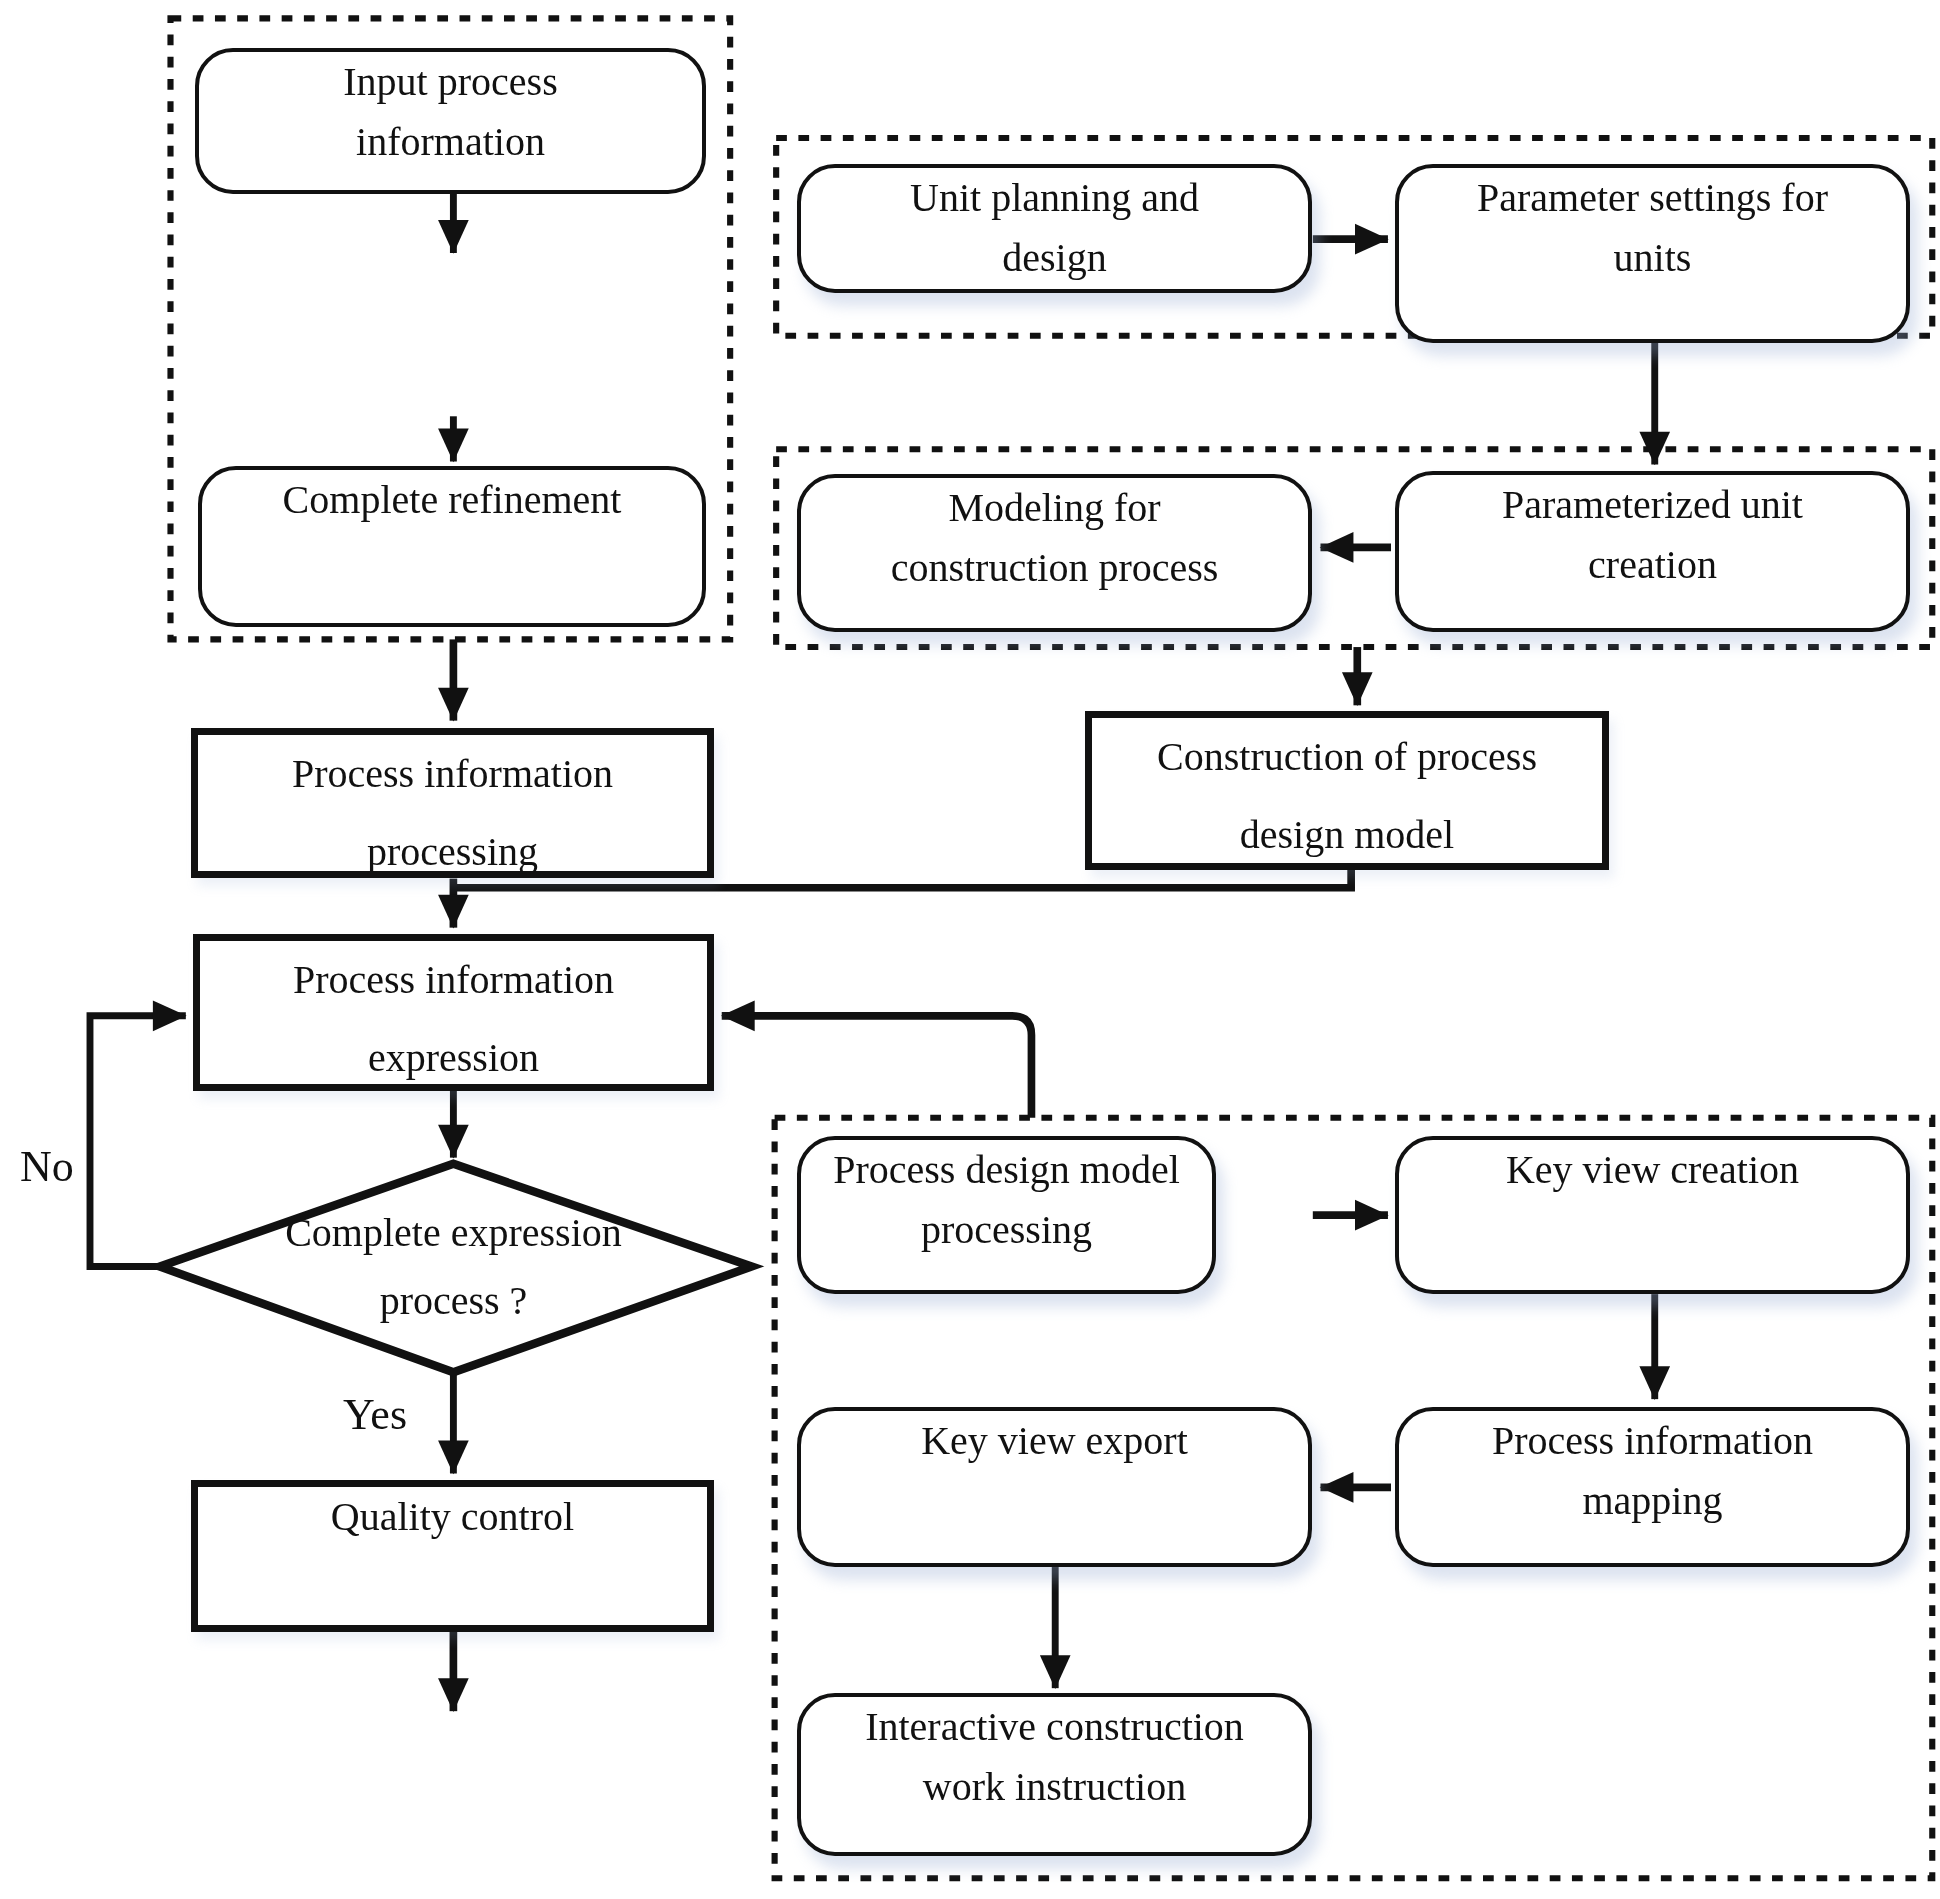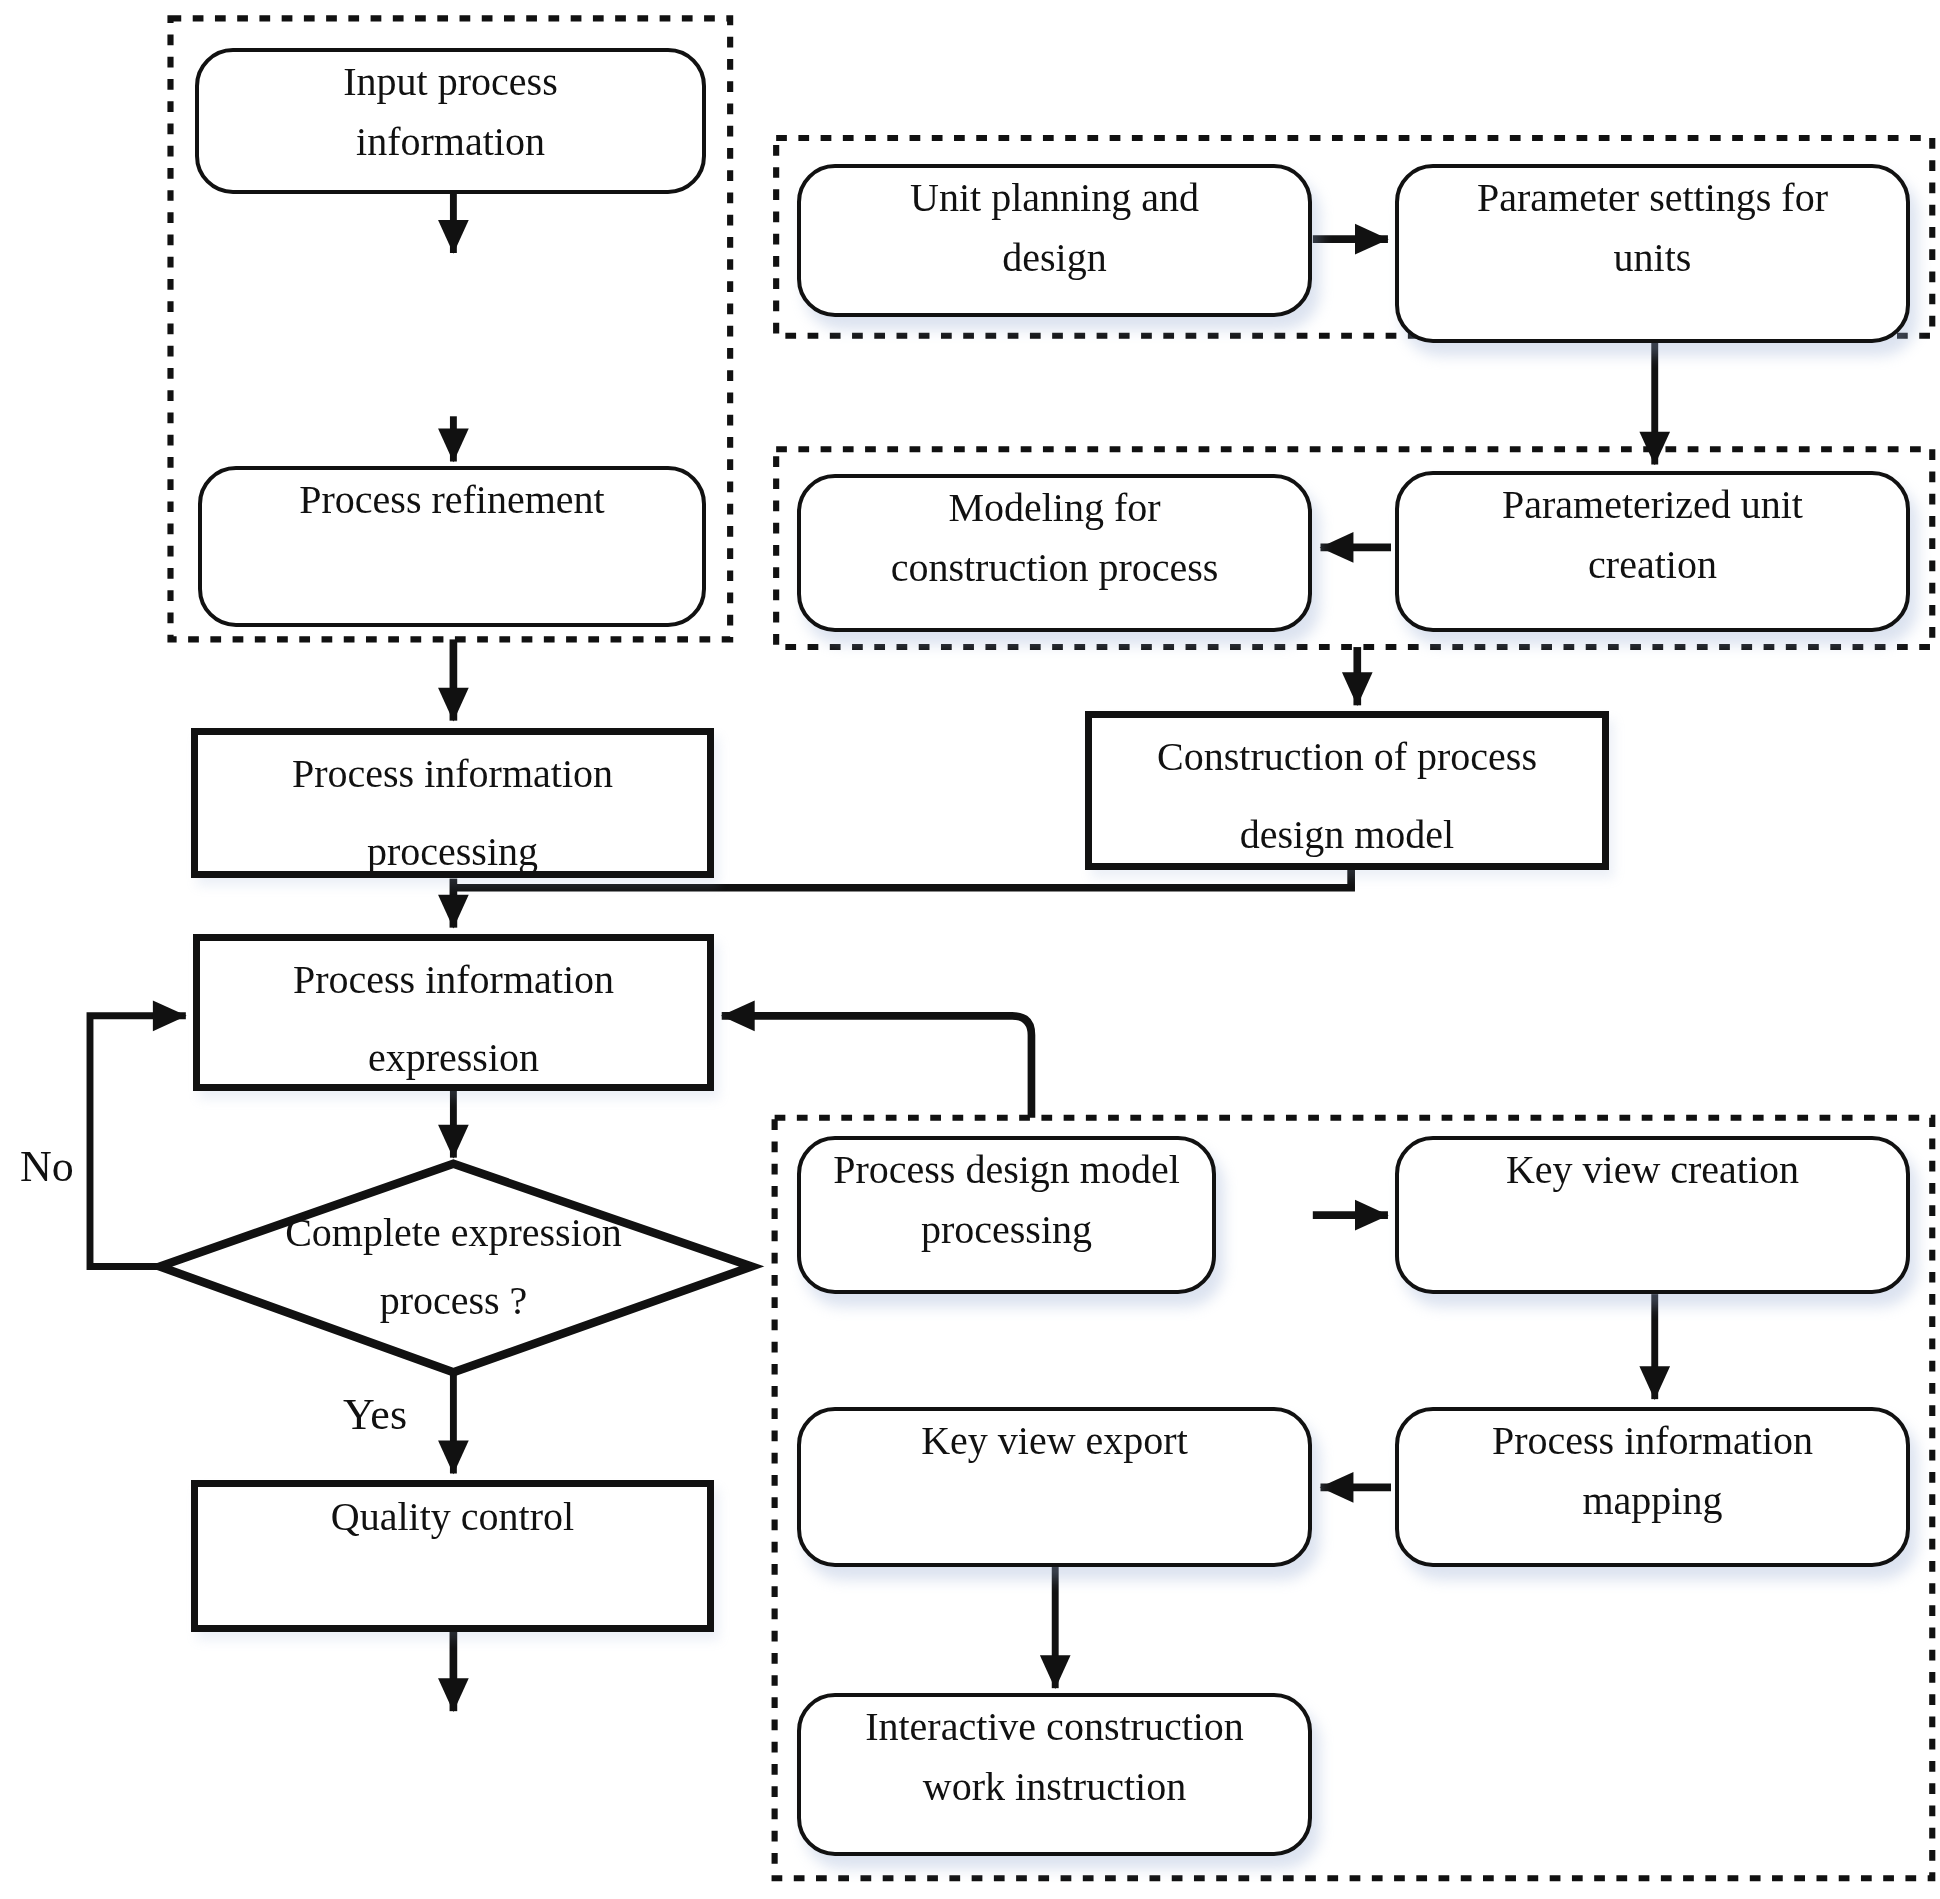--- a/index.html
+++ b/index.html
@@ -81,35 +81,35 @@
     <path d="M1376,2044 L1376,2202" stroke="#111111" stroke-width="9" fill="none" marker-end="url(#ah)"></path>
 
     <polygon points="591,1518 980,1652 591,1790 208,1652" fill="#ffffff" stroke="#111111" stroke-width="11"></polygon>
   </svg>
 
   <div class="node rounded" style="left:195px;top:48px;width:511px;height:146px">
     <span>Input process
 information</span>
   </div>
   <div class="node rounded" style="left:198px;top:466px;width:508px;height:161px">
-    <span>Process refinement</span>
+    <span>Complete refinement</span>
   </div>
   <div class="node rect spread" style="left:191px;top:728px;width:523px;height:150px">
     <span>Process information
 processing</span>
   </div>
   <div class="node rect spread" style="left:193px;top:934px;width:521px;height:157px">
     <span>Process information
 expression</span>
   </div>
   <div class="node rect" style="left:191px;top:1480px;width:523px;height:152px">
     <span>Quality control</span>
   </div>
 
-  <div class="node rounded shadow" style="left:797px;top:164px;width:515px;height:153px">
+  <div class="node rounded shadow" style="left:797px;top:164px;width:515px;height:129px">
     <span>Unit planning and
 design</span>
   </div>
   <div class="node rounded shadow" style="left:1395px;top:164px;width:515px;height:179px">
     <span>Parameter settings for
 units</span>
   </div>
   <div class="node rounded shadow" style="left:797px;top:474px;width:515px;height:158px">
     <span>Modeling for
 construction process</span>

